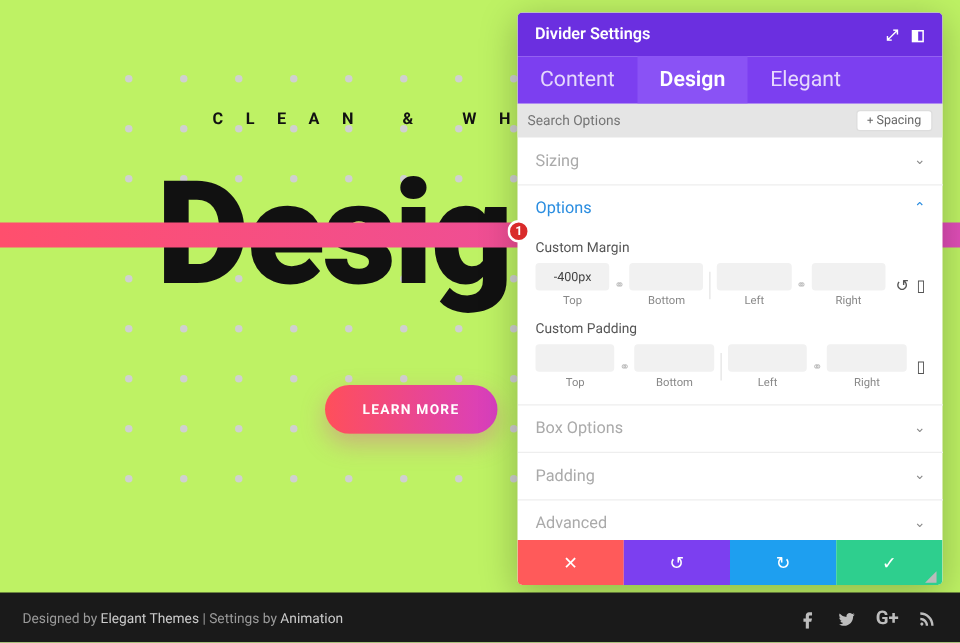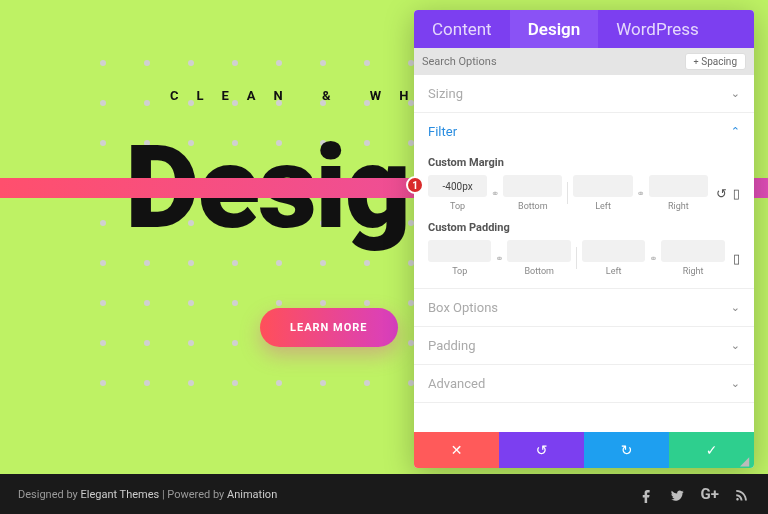--- a/index.html
+++ b/index.html
@@ -26,26 +26,26 @@
 .panel-head .icons span { cursor: pointer; }
 .tabs { background: #7c3ff0; display: flex; }
 .tab { padding: 9px 18px; font-size: 17px; color: rgba(255,255,255,.8); cursor: pointer; }
 .tab.active { background: #8a52f5; color: #fff; font-weight: 600; }
 .searchbar { background: #e5e5e5; display: flex; align-items: center; padding: 5px 8px; font-size: 11px; color: #999; }
 .searchbar input { flex: 1; border: none; background: transparent; outline: none; font-size: 11px; color: #555; }
 .filterbtn { background: #fff; border: 1px solid #ddd; border-radius: 3px; padding: 2px 8px; font-size: 10px; color: #666; cursor: pointer; }
 
 .body { flex: 1; overflow-y: auto; }
 .section { border-bottom: 1px solid #eee; }
-.section-head { display: flex; align-items: center; justify-content: space-between; padding: 11px 14px; cursor: pointer; }
+.section-head { display: flex; align-items: flex-start; justify-content: space-between; padding: 11px 14px; cursor: pointer; }
 .section-head .title { font-size: 13px; color: #aaa; }
 .section-head.open .title { color: #2a8de0; }
 .chev { font-size: 11px; color: #888; }
 .section-body { padding: 6px 14px 12px; }
-.fieldlabel { font-size: 11px; font-weight: 700; color: #555; margin-bottom: 6px; }
+.fieldlabel { font-size: 11px; font-weight: 400; color: #555; margin-bottom: 6px; }
 .row4 { display: flex; align-items: center; gap: 2px; position: relative; }
 .cell { flex: 1; display: flex; flex-direction: column; align-items: center; }
 .cell input { width: 100%; height: 22px; background: #f1f1f1; border: none; border-radius: 3px; text-align: center; font-size: 10px; color: #444; outline: none; }
 .cell .sub { font-size: 9px; color: #888; margin-top: 4px; }
 .link { width: 12px; text-align: center; color: #bbb; font-size: 10px; }
 .sep { width: 1px; height: 22px; background: #e3e3e3; margin: 0 3px; }
 .rowicons { display: flex; gap: 6px; margin-left: 6px; color: #555; font-size: 13px; }
 .rowicons span { cursor: pointer; }
 .help { text-align: center; padding: 12px 0 4px; }
 
@@ -141,41 +141,48 @@
     </div>
   <div class="tagline">CLEAN &amp; WH</div>
   <div class="bigword">Desig</div>
   <div class="stripe"></div>
   <div class="learn">LEARN MORE</div>
 </div>
 
 <div class="badge1">1</div>
 
 <div class="panel">
+  <div class="panel-head">
+    <span>Divider Settings</span>
+    <div class="icons">
+      <span>⤢</span>
+      <span>◧</span>
+    </div>
+  </div>
   <div class="tabs">
     <div class="tab">Content</div>
     <div class="tab active">Design</div>
-    <div class="tab">WordPress</div>
+    <div class="tab">Elegant</div>
   </div>
   <div class="searchbar">
     <input placeholder="Search Options" style="">
     <div class="filterbtn"><span style="font-size:9px;">+</span> <span>Spacing</span></div>
   </div>
 
   <div class="body">
     <div class="section">
       <div class="section-head">
         <span class="title">Sizing</span>
         <span class="chev">⌄</span>
       </div>
     </div>
 
     <div class="section">
       <div class="section-head open">
-        <span class="title">Filter</span>
+        <span class="title">Options</span>
         <span class="chev" style="color:#2a8de0">⌃</span>
       </div>
       <div class="section-body">
         <div class="fieldlabel">Custom Margin</div>
         <div class="row4">
           <div class="cell">
               <input value="-400px" style="">
               <div class="sub">Top</div>
             </div>
           <span class="link">⚭</span>
@@ -256,21 +263,21 @@
     <div class="abtn ab-cancel">✕</div>
     <div class="abtn ab-undo">↺</div>
     <div class="abtn ab-redo">↻</div>
     <div class="abtn ab-save">✓</div>
   </div>
   <div class="handle">◢</div>
 </div>
 
 <div class="footer">
   <div>
-    <span>Designed by </span><span style="color:#ccc;cursor:pointer">Elegant Themes</span><span> | Powered by </span><span style="color:#ccc;cursor:pointer">Animation</span>
+    <span>Designed by </span><span style="color:#ccc;cursor:pointer">Elegant Themes</span><span> | Settings by </span><span style="color:#ccc;cursor:pointer">Animation</span>
   </div>
   <div class="social">
     <span><svg viewBox="0 0 24 24">
           <path d="M13 3h4v4h-3c-.6 0-1 .4-1 1v3h4l-1 4h-3v9h-4v-9H6v-4h3V7c0-2.2 1.8-4 4-4z"></path>
         </svg></span>
     <span><svg viewBox="0 0 24 24">
           <path d="M22 5.8c-.8.4-1.6.6-2.5.7.9-.5 1.6-1.4 1.9-2.4-.8.5-1.8.9-2.7 1.1C17.9 4.3 16.8 3.8 15.6 3.8c-2.3 0-4.2 1.9-4.2 4.2 0 .3 0 .6.1.9-3.5-.2-6.6-1.9-8.7-4.4-.4.6-.6 1.4-.6 2.1 0 1.5.7 2.8 1.9 3.5-.7 0-1.4-.2-1.9-.5v.1c0 2 1.4 3.7 3.3 4.1-.3.1-.7.1-1.1.1-.3 0-.5 0-.8-.1.5 1.7 2.1 2.9 3.9 2.9-1.4 1.1-3.2 1.8-5.2 1.8H2c1.8 1.2 4 1.8 6.3 1.8 7.5 0 11.7-6.3 11.7-11.7v-.5c.8-.6 1.5-1.3 2-2.2z"></path>
         </svg></span>
     <span style="font-weight:700">G+</span>
     <span><svg viewBox="0 0 24 24">

